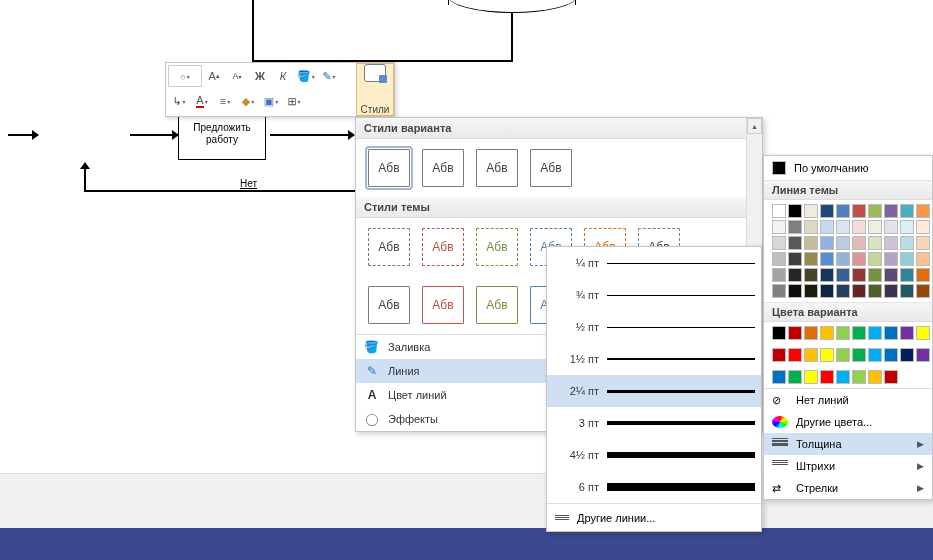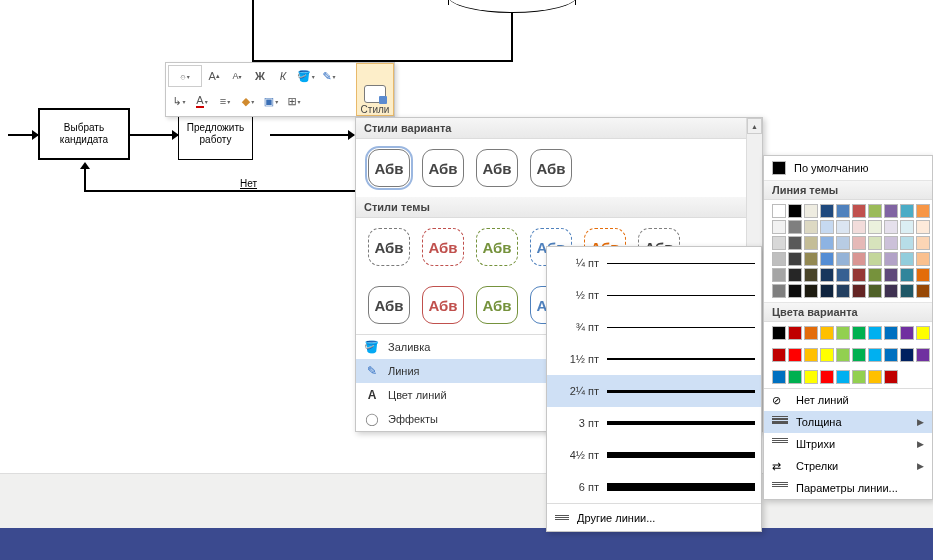--- a/index.html
+++ b/index.html
@@ -11,30 +11,30 @@
 .shape-doc::after { content: ""; position: absolute; left: -1.5px; right: -1.5px; bottom: -8px; height: 16px; border-bottom: 1.5px solid #000; border-radius: 0 0 50% 50% / 0 0 100% 100%; }
 .shape-rect { position: absolute; border: 2.5px solid #000; background: #fff; display: flex; align-items: center; justify-content: center; text-align: center; font-size: 10px; line-height: 1.2; }
 .arrow-line { position: absolute; background: #000; }
 .arrow-head { position: absolute; width: 0; height: 0; }
 
 
 .mini-toolbar { position: absolute; top: 62px; left: 165px; width: 230px; height: 55px; background: #fff; border: 1px solid #c6c6c6; box-shadow: 2px 2px 4px rgba(0,0,0,0.15); display: flex; }
 .mini-row { display: flex; flex-wrap: wrap; padding: 2px; gap: 1px; width: 190px; }
 .mini-btn { width: 22px; height: 22px; display: flex; align-items: center; justify-content: center; font-size: 11px; color: #555; cursor: default; }
 .mini-btn.dd::after { content: "▾"; font-size: 6px; margin-left: 1px; color: #666; }
-.mini-styles { width: 38px; border-left: 1px solid #e1e1e1; display: flex; flex-direction: column; align-items: center; justify-content: flex-end; background: #fdeec9; border: 1px solid #e8b96a; }
+.mini-styles { width: 38px; border-left: 1px solid #e1e1e1; display: flex; flex-direction: column; align-items: center; justify-content: space-between; background: #fdeec9; border: 1px solid #e8b96a; }
 .mini-styles-icon { width: 22px; height: 18px; border: 1px solid #7a7a7a; border-radius: 3px; background: #fff; position: relative; }
 .mini-styles-icon::after { content: ""; position: absolute; right: -2px; bottom: -2px; width: 8px; height: 8px; background: #5b8bd0; border-radius: 1px; }
 .mini-styles-label { font-size: 10px; color: #444; margin-top: 1px; }
 
 
 .styles-panel { position: absolute; top: 117px; left: 355px; width: 408px; background: #fff; border: 1px solid #c6c6c6; box-shadow: 2px 2px 6px rgba(0,0,0,0.2); }
 .panel-header { background: linear-gradient(#f6f6f6,#e9e9e9); border-bottom: 1px solid #dcdcdc; padding: 4px 8px; font-size: 11px; color: #444; font-weight: bold; }
 .styles-row { display: flex; gap: 12px; padding: 10px 12px; }
-.style-thumb { width: 42px; height: 38px; border: 1px solid #7a7a7a; border-radius: 11px; display: flex; align-items: center; justify-content: center; font-size: 15px; color: #444; background: #fff; font-weight: bold; }
+.style-thumb { width: 42px; height: 38px; border: 1px solid #7a7a7a; border-radius: 1px; display: flex; align-items: center; justify-content: center; font-size: 12px; color: #444; background: #fff; }
 .style-thumb.sel { outline: 2px solid #9bb7e0; outline-offset: 1px; }
 .style-thumb.dashed { border-style: dashed; }
 .style-thumb.red { border-color: #c0504d; color: #c0504d; }
 .style-thumb.green { border-color: #75923c; color: #75923c; }
 .style-thumb.blue { border-color: #4f81bd; color: #4f81bd; }
 .style-thumb.orange { border-color: #e46c0a; color: #e46c0a; }
 .menu-list { border-top: 1px solid #dcdcdc; }
 .menu-item { display: flex; align-items: center; height: 24px; padding: 0 8px; font-size: 11px; color: #333; gap: 8px; }
 .menu-item.hover { background: #cfe0f5; }
 .menu-icon { width: 16px; height: 16px; display: flex; align-items: center; justify-content: center; font-size: 12px; }
@@ -68,23 +68,21 @@
 
 .label-no { position: absolute; font-size: 10px; color: #000; text-decoration: underline; }
 </style>
 </head>
 <body>
 
 <div class="canvas">
 
   <div class="shape-doc" style="top:-35px; left:448px; width:128px; height:40px;"></div>
 
-  <div class="shape-rect" style="top:108px; left:38px; width:92px; height:52px; white-space:pre-line;">Выбрать
-кандидата</div>
-  <div class="shape-rect" style="top:108px; left:178px; width:75px; height:52px; border-width:1.5px; white-space:pre-line;">Предложить
+  <div class="shape-rect" style="top:108px; left:178px; width:88px; height:52px; border-width:1.5px; white-space:pre-line;">Предложить
 работу</div>
 
   <div class="arrow-line" style="top:134px; left:130px; width:48px; height:1.5px;"></div>
   <div class="arrow-head" style="top:130px; left:172px; border-left:7px solid #000; border-top:5px solid transparent; border-bottom:5px solid transparent;"></div>
 
   <div class="arrow-line" style="top:134px; left:270px; width:84px; height:1.5px;"></div>
   <div class="arrow-head" style="top:130px; left:348px; border-left:7px solid #000; border-top:5px solid transparent; border-bottom:5px solid transparent;"></div>
 
   <div class="arrow-line" style="top:134px; left:8px; width:30px; height:1.5px;"></div>
   <div class="arrow-head" style="top:130px; left:32px; border-left:7px solid #000; border-top:5px solid transparent; border-bottom:5px solid transparent;"></div>
@@ -184,26 +182,26 @@
   </div>
 </div>
 
 <div class="weight-panel">
   <div id="weight-rows">
       <div class="weight-row">
         <div class="weight-label">¼ пт</div>
         <div class="weight-line" style="height: 0.5px;"></div>
       </div>
       <div class="weight-row">
+        <div class="weight-label">¾ пт</div>
+        <div class="weight-line" style="height: 1px;"></div>
+      </div>
+      <div class="weight-row">
         <div class="weight-label">½ пт</div>
         <div class="weight-line" style="height: 0.75px;"></div>
-      </div>
-      <div class="weight-row">
-        <div class="weight-label">¾ пт</div>
-        <div class="weight-line" style="height: 1px;"></div>
       </div>
       <div class="weight-row">
         <div class="weight-label">1½ пт</div>
         <div class="weight-line" style="height: 2px;"></div>
       </div>
       <div class="weight-row hover">
         <div class="weight-label">2¼ пт</div>
         <div class="weight-line" style="height: 3px;"></div>
       </div>
       <div class="weight-row">
@@ -330,20 +328,24 @@
       <div class="sw" style="background: rgb(0, 176, 240);"></div>
       <div class="sw" style="background: rgb(146, 208, 80);"></div>
       <div class="sw" style="background: rgb(255, 192, 0);"></div>
       <div class="sw" style="background: rgb(192, 0, 0);"></div>
     </div>
   <div style="border-top:1px solid #dcdcdc;">
     <div class="cp-item">
         <span style="width:16px;">⊘</span>
         <span>Нет линий</span>
       </div>
+    <div class="cp-item">
+        <span style="width:16px; background:conic-gradient(red,yellow,lime,cyan,blue,magenta,red); border-radius:50%; height:12px;"></span>
+        <span>Другие цвета...</span>
+      </div>
     <div class="cp-item hover">
         <span class="cp-icon">
           <span style="height:1px;"></span>
           <span style="height:2px;"></span>
           <span style="height:3px;"></span>
         </span>
         <span>Толщина</span>
         <span class="arrow">▶</span>
       </div>
     <div class="cp-item">
@@ -353,22 +355,14 @@
           <span></span>
         </span>
         <span>Штрихи</span>
         <span class="arrow">▶</span>
       </div>
     <div class="cp-item">
         <span style="width:16px; font-size:11px;">⇄</span>
         <span>Стрелки</span>
         <span class="arrow">▶</span>
       </div>
-    <div class="cp-item">
-        <span class="cp-icon">
-          <span></span>
-          <span></span>
-          <span></span>
-        </span>
-        <span>Параметры линии...</span>
-      </div>
   </div>
 </div>
 
 </body></html>

